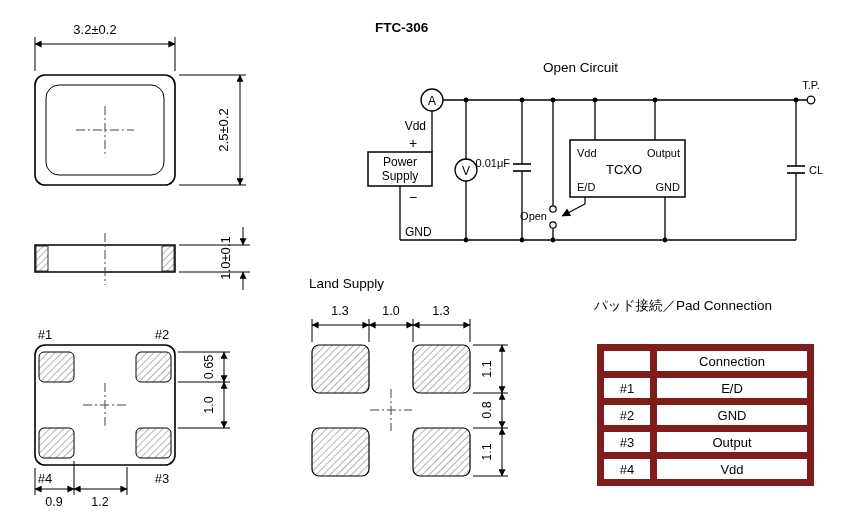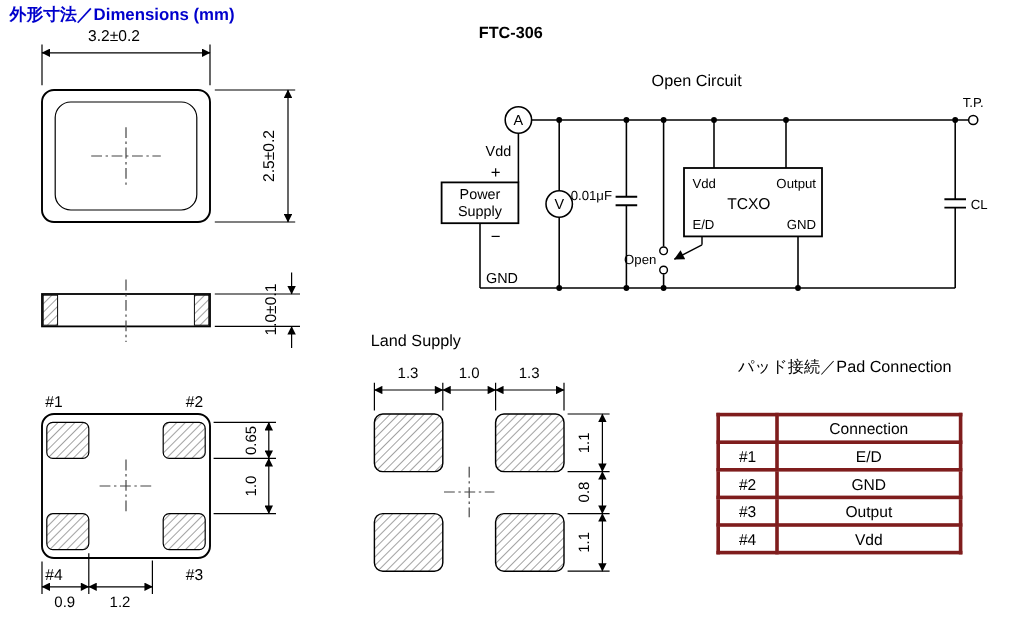--- a/index.html
+++ b/index.html
@@ -2,38 +2,37 @@
 <html><head>
 <meta charset="utf-8">
 <style>
   html,body{margin:0;padding:0;background:#fff;}
   .canvas{
     position:relative;width:848px;height:519px;background:#fff;overflow:hidden;
     font-family:"Liberation Sans","DejaVu Sans",sans-serif;color:#000;
   }
   .abs{position:absolute;}
   .page-title{font-size:14px;font-weight:bold;color:#0000cc;}
-  .model-title{font-size:13.5px;font-weight:bold;color:#000;margin-left:24px;}
+  .model-title{font-size:13.5px;font-weight:bold;color:#000;}
   .sec-title{font-size:13.5px;color:#000;}
   svg text{font-family:"Liberation Sans","DejaVu Sans",sans-serif;fill:#000;}
   table.padconn{border-collapse:collapse;font-size:13px;}
-  table.padconn td{border:3px solid #7f1d1d;text-align:center;height:20px;padding:0 4px;}
+  table.padconn td{border:7px solid #7f1d1d;text-align:center;height:20px;padding:0 4px;}
   table.padconn td.c1{width:38px;}
   table.padconn td.c2{width:142px;}
 </style>
 </head>
 <body>
 
 <div class="canvas">
 
-  <div class="abs page-title" style="left:8px;top:4px;">外形寸法／Dimensions (mm)</div>
   <div class="abs model-title" style="left:375px;top:20px;">FTC-306</div>
   <div class="abs sec-title" style="left:543px;top:60px;">Open Circuit</div>
   <div class="abs sec-title" style="left:309px;top:276px;">Land Supply</div>
-  <div class="abs sec-title" style="left:594px;top:297px;margin-left:21px;">パッド接続／Pad Connection</div>
+  <div class="abs sec-title" style="left:594px;top:297px;">パッド接続／Pad Connection</div>
 
   <svg class="abs" style="left:0;top:20px;" width="260" height="195" viewBox="0 0 260 195">
     <defs>
       <marker id="ar1" viewBox="0 0 10 10" refX="9.5" refY="5" markerWidth="9" markerHeight="7" orient="auto-start-reverse">
         <path d="M0,0 L10,5 L0,10 z" fill="#000"></path>
       </marker>
     </defs>
     <g stroke="#000" stroke-width="1">
       <line x1="35" y1="17" x2="35" y2="51"></line>
       <line x1="175" y1="17" x2="175" y2="51"></line>

